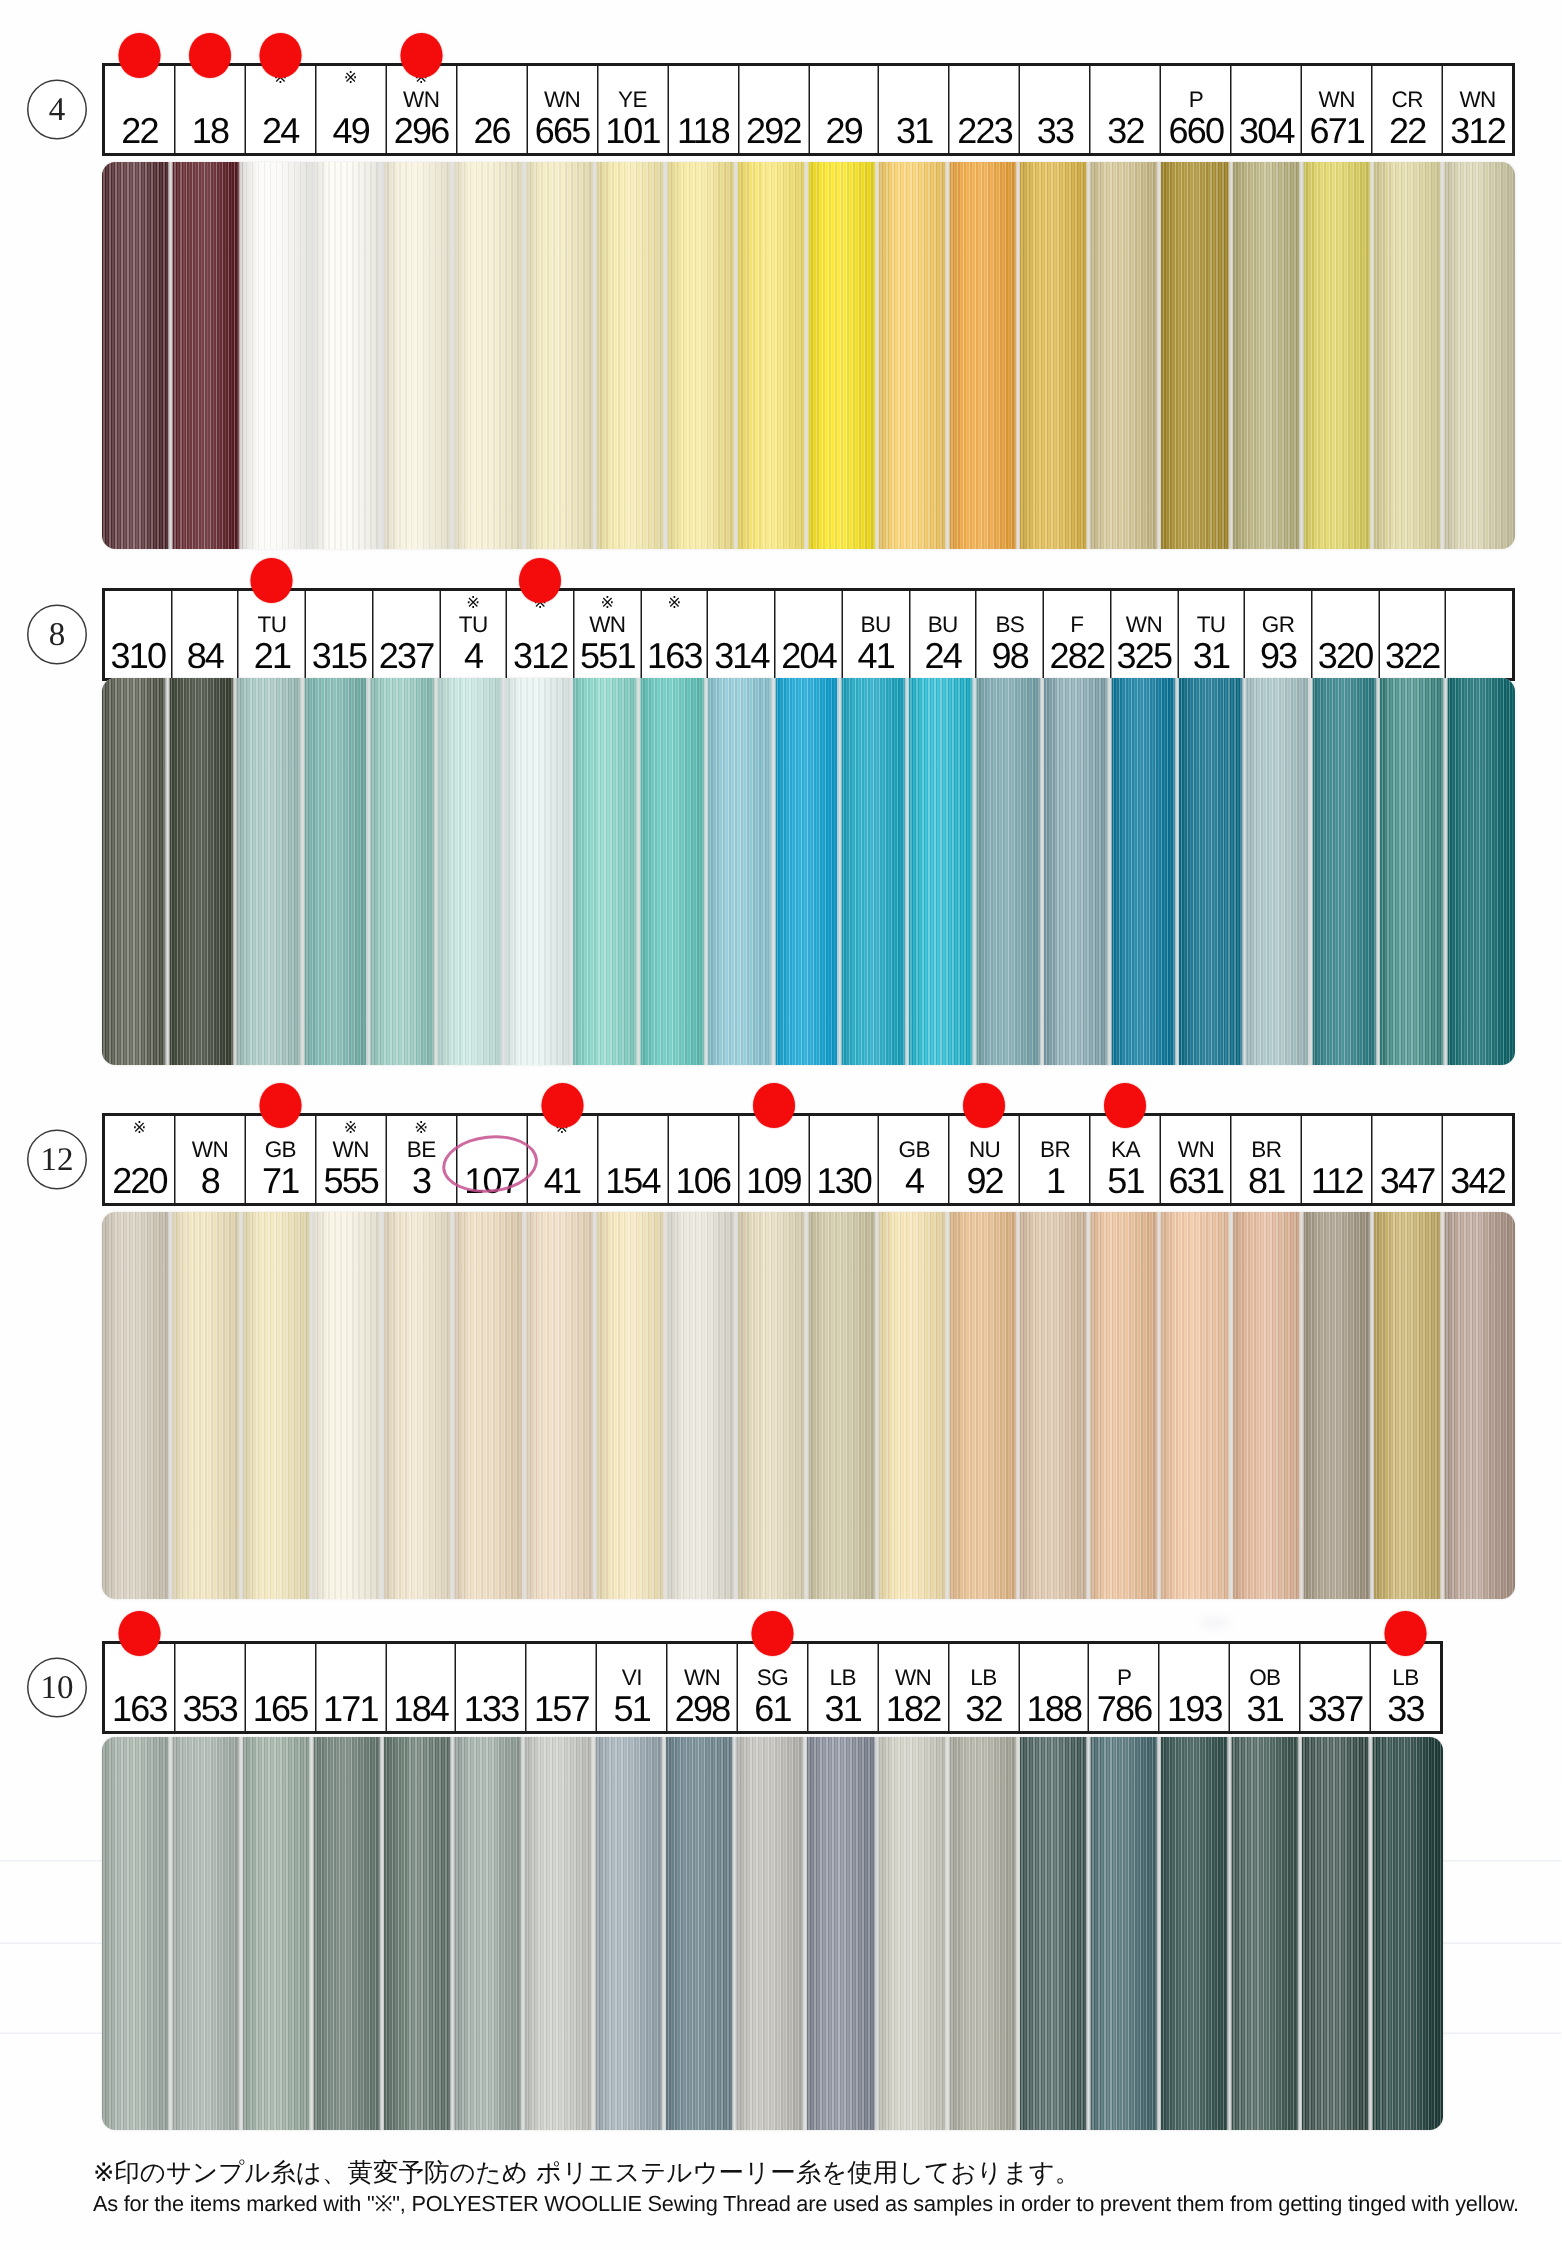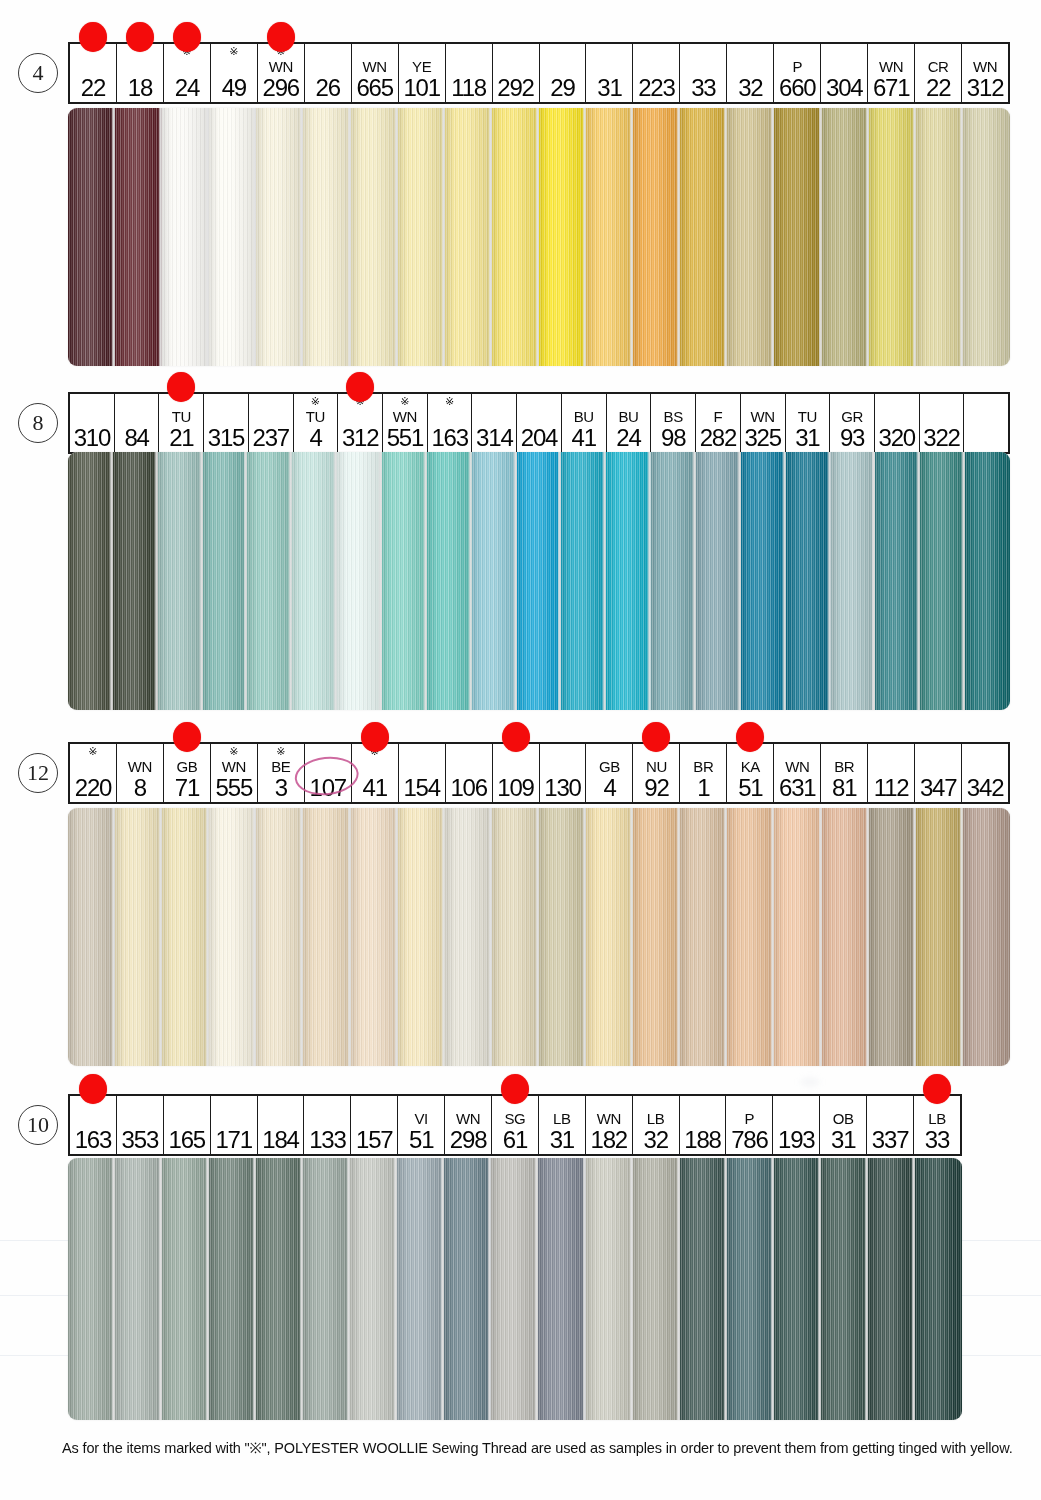--- a/index.html
+++ b/index.html
@@ -847,16 +847,17 @@
             <div class="shade"></div>
           </div>
           <div class="sw" title="LB 33" style="background: rgb(34, 65, 61);">
             <div class="shade"></div>
           </div>
         </div>
       </div>
     </div>
 
   <div class="footer" style="top:1438px;">
+    <div class="foot-jp">※印のサンプル糸は、黄変予防のため ポリエステルウーリー糸を使用しております。</div>
     <div class="foot-en">As for the items marked with "※", POLYESTER WOOLLIE Sewing Thread are used as samples in order to prevent them from getting tinged with yellow.</div>
   </div>
 
 </div>
 
 </body></html>

